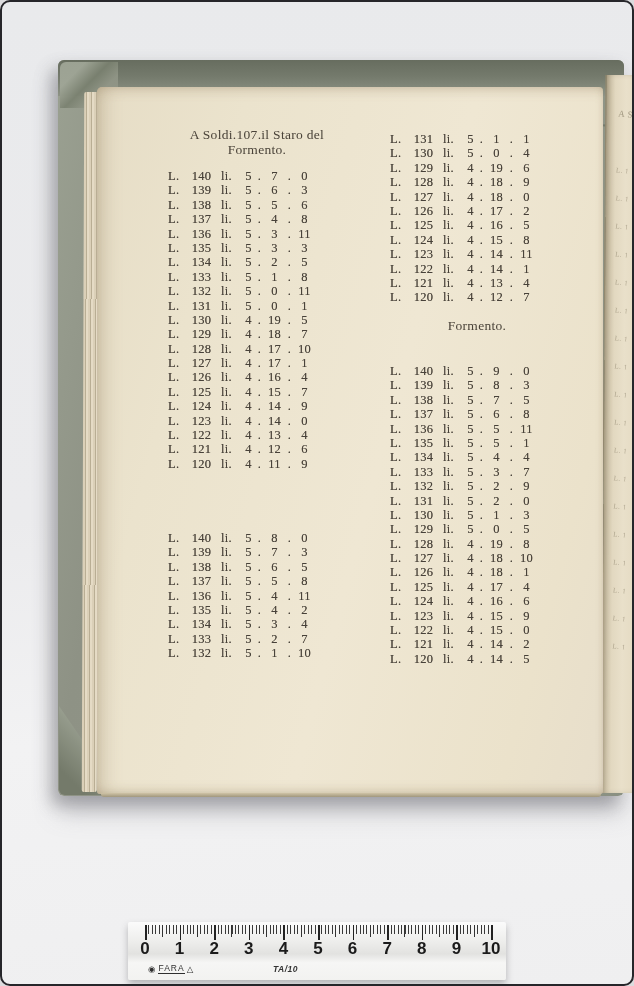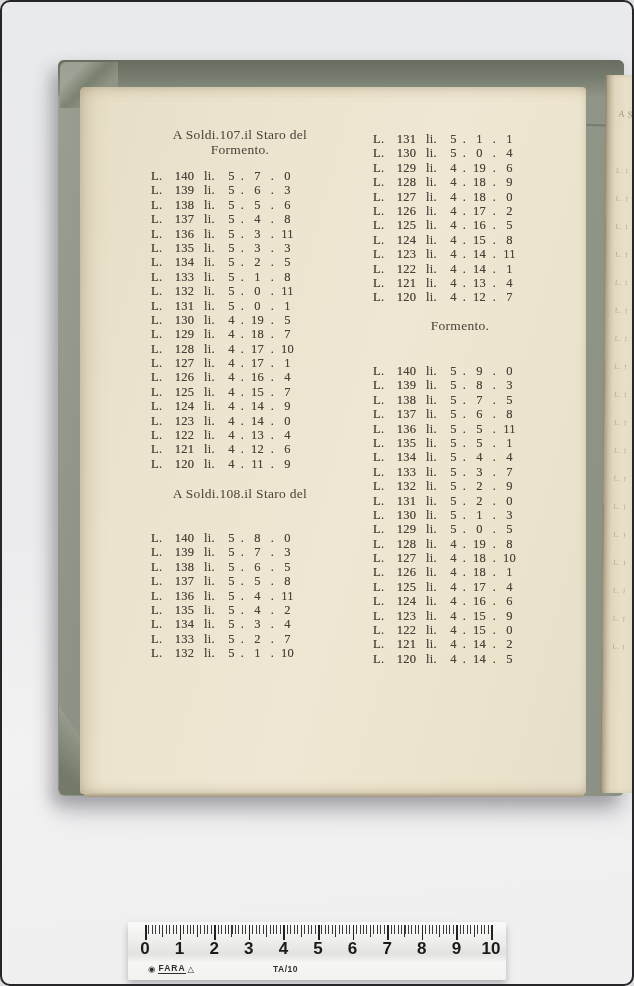--- a/index.html
+++ b/index.html
@@ -41,21 +41,21 @@
     position:absolute; left:601px; top:73px; width:33px; height:718px;
     background:linear-gradient(90deg,#c9bda2 0%,#e2d8c0 28%,#e9e0ca 60%,#e4dac2 100%);
     border-left:1px solid #93896f; transform:rotate(.4deg);
     box-shadow:inset 4px 0 6px -3px rgba(90,80,55,.5);
   }
   .edge-frag{position:absolute; color:rgba(95,85,62,.40); font-size:7px;
     letter-spacing:.5px; transform:rotate(6deg); white-space:nowrap;}
   .edge-frag.hdr{font-size:9px; color:rgba(95,85,62,.5);}
   
   .page{
-    position:absolute; left:78px; top:85px; width:506px; height:707px;
+    position:absolute; left:95px; top:85px; width:506px; height:707px;
     background:linear-gradient(105deg,#e6ddc6 0%,#ebe3cd 22%,#efe7d3 55%,#ebe2cb 85%,#e7decb 100%);
     border-radius:5px 4px 3px 3px;
     box-shadow:inset 16px 0 20px -12px rgba(140,118,85,.38),
                inset -5px 0 10px -7px rgba(140,118,85,.28),
                inset 0 10px 14px -10px rgba(140,118,85,.42),
                inset 0 -9px 12px -8px rgba(140,118,85,.36);
   }
   .page::after{content:""; position:absolute; left:4px; right:2px; bottom:-3px; height:4px;
     background:linear-gradient(180deg,#cfc3a6,#a1977d); border-radius:0 0 3px 3px;}
   .sec-header{position:absolute; width:170px; text-align:center;
@@ -78,23 +78,23 @@
   .ticks-mm{height:9px;
     background:repeating-linear-gradient(to right,#3a3a3a 0,#3a3a3a 1px,transparent 1px,transparent 3.46px);}
   .ticks-half{height:12px;
     background:repeating-linear-gradient(to right,#333 0,#333 1px,transparent 1px,transparent 17.3px);}
   .ticks-cm{height:15px;
     background:repeating-linear-gradient(to right,#222 0,#222 1.6px,transparent 1.6px,transparent 34.6px);}
   .ruler-num{position:absolute; top:17px; transform:translateX(-50%);
     font-size:17px; font-weight:700; color:#1b1b1b;}
   .ruler-brand{position:absolute; left:20px; bottom:6px; font-size:8.5px; color:#2f2f2f;
     letter-spacing:1px; display:flex; align-items:center; gap:2px;}
-  .ruler-brand .brand-name{border-bottom:1px solid #2f2f2f;font-weight:bold;}
+  .ruler-brand .brand-name{border-bottom:1px solid #2f2f2f;}
   .ruler-model{position:absolute; left:145px; bottom:6px; font-size:8.5px;
-    color:#333; font-weight:700; letter-spacing:.5px;}
+    color:#333; font-weight:700; letter-spacing:.5px;font-style:italic;}
 </style>
 </head>
 <body>
 
 <div class="photo">
 
   <div class="cover">
     <span class="cover-wrinkle1"></span>
     <span class="cover-wrinkle2"></span>
   </div>
@@ -338,21 +338,20 @@
           <span class="cli">li.</span>
           <span class="ca">4</span>
           <span class="cd">.</span>
           <span class="cb">11</span>
           <span class="cd">.</span>
           <span class="cc">9</span>
         </div>
       </div>
 
     <div class="sec-header" style="left:75px; top:399px;">
-      <div>A Soldi.108.il Staro del</div>
     </div>
     <div class="rows" style="left:71px; top:444px;">
         <div class="trow">
           <span class="cl">L.</span>
           <span class="cnum">140</span>
           <span class="cli">li.</span>
           <span class="ca">5</span>
           <span class="cd">.</span>
           <span class="cb">8</span>
           <span class="cd">.</span>

